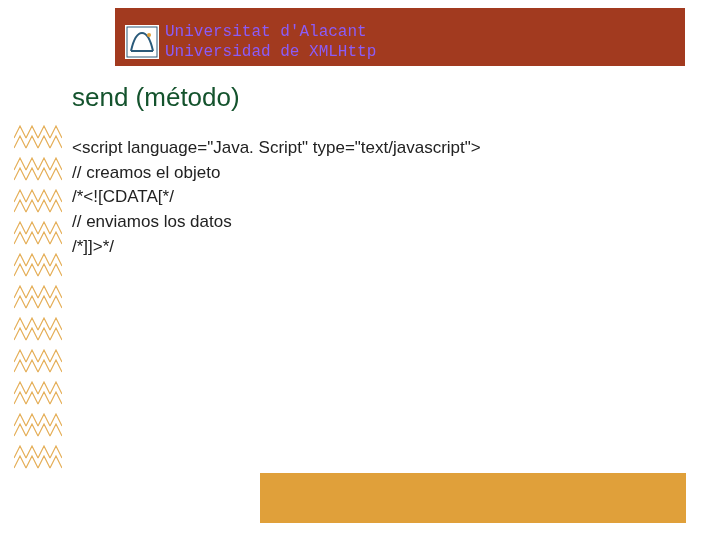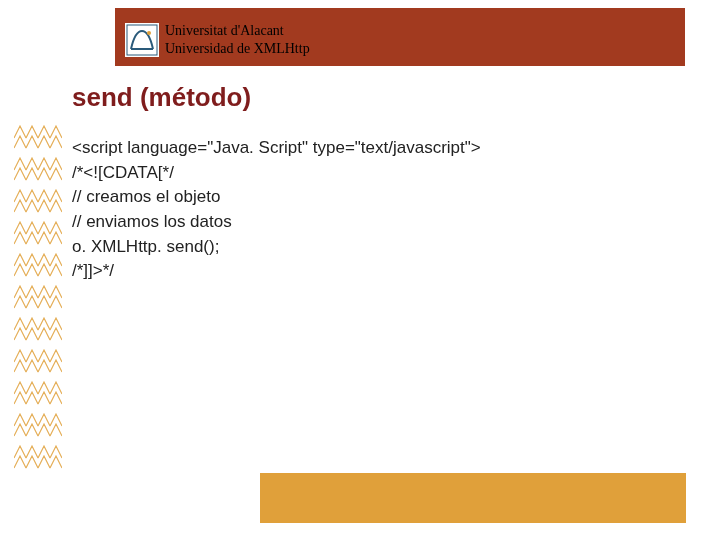--- a/index.html
+++ b/index.html
@@ -1,21 +1,21 @@
 <!DOCTYPE html>
 <html><head>
 <meta charset="utf-8">
 <style>
   html,body{margin:0;padding:0;width:720px;height:540px;background:#fff;font-family:Verdana,Geneva,sans-serif;overflow:hidden}
   .slide{position:relative;width:720px;height:540px}
   .top-bar{position:absolute;left:115px;top:8px;width:570px;height:58px;background:#a23a1f}
   .logo-block{position:absolute;left:125px;top:22px;display:flex;align-items:center;gap:6px}
   .logo-block svg{flex:0 0 auto}
-  .logo-text{display:flex;flex-direction:column;font-family:Liberation Serif, serif;color:#000000;font-size:14px;line-height:1.25}
-  .title{position:absolute;left:72px;top:82px;font-size:26px;color:#7f1d1d;font-weight:bold}
+  .logo-text{display:flex;flex-direction:column;font-family:Liberation Mono, monospace;color:#8b5cf6;font-size:16px;line-height:1.25}
+  .title{position:absolute;left:72px;top:82px;font-size:26px;color:#14532d;font-weight:normal}
   .code{position:absolute;left:72px;top:136px;font-size:17px;color:#222;line-height:1.45}
   .code p{margin:0}
   .blk{margin-top:18px}
   .bottom-bar{position:absolute;left:260px;top:473px;width:426px;height:50px;background:#e0a03a}
   
   .decor{position:absolute;left:14px;top:120px;width:48px;height:380px;opacity:.85}
   .decor svg{display:block}
 </style>
 </head>
 <body>
@@ -35,24 +35,23 @@
     <div class="logo-text">
       <span>Universitat d'Alacant</span>
       <span>Universidad de XMLHttp</span>
     </div>
   </div>
 
   <div class="title">send (método)</div>
 
   <div class="code">
     <p>&lt;script language="Java. Script" type="text/javascript"&gt;</p>
+    <p> // creamos el objeto</p>
     <p>/*&lt;![CDATA[*/</p>
-    <p> // creamos el objeto</p>
     <p class="blk">  // enviamos los datos</p>
-    <p>  o. XMLHttp. send();</p>
     <p>/*]]&gt;*/</p>
   </div>
 
   <div class="bottom-bar"></div>
 
   <div class="decor">
     <svg width="48" height="380" viewBox="0 0 48 380">
       <g stroke="#e0a03a" stroke-width="1.2" fill="none">
 
         <g transform="translate(0,0)">

